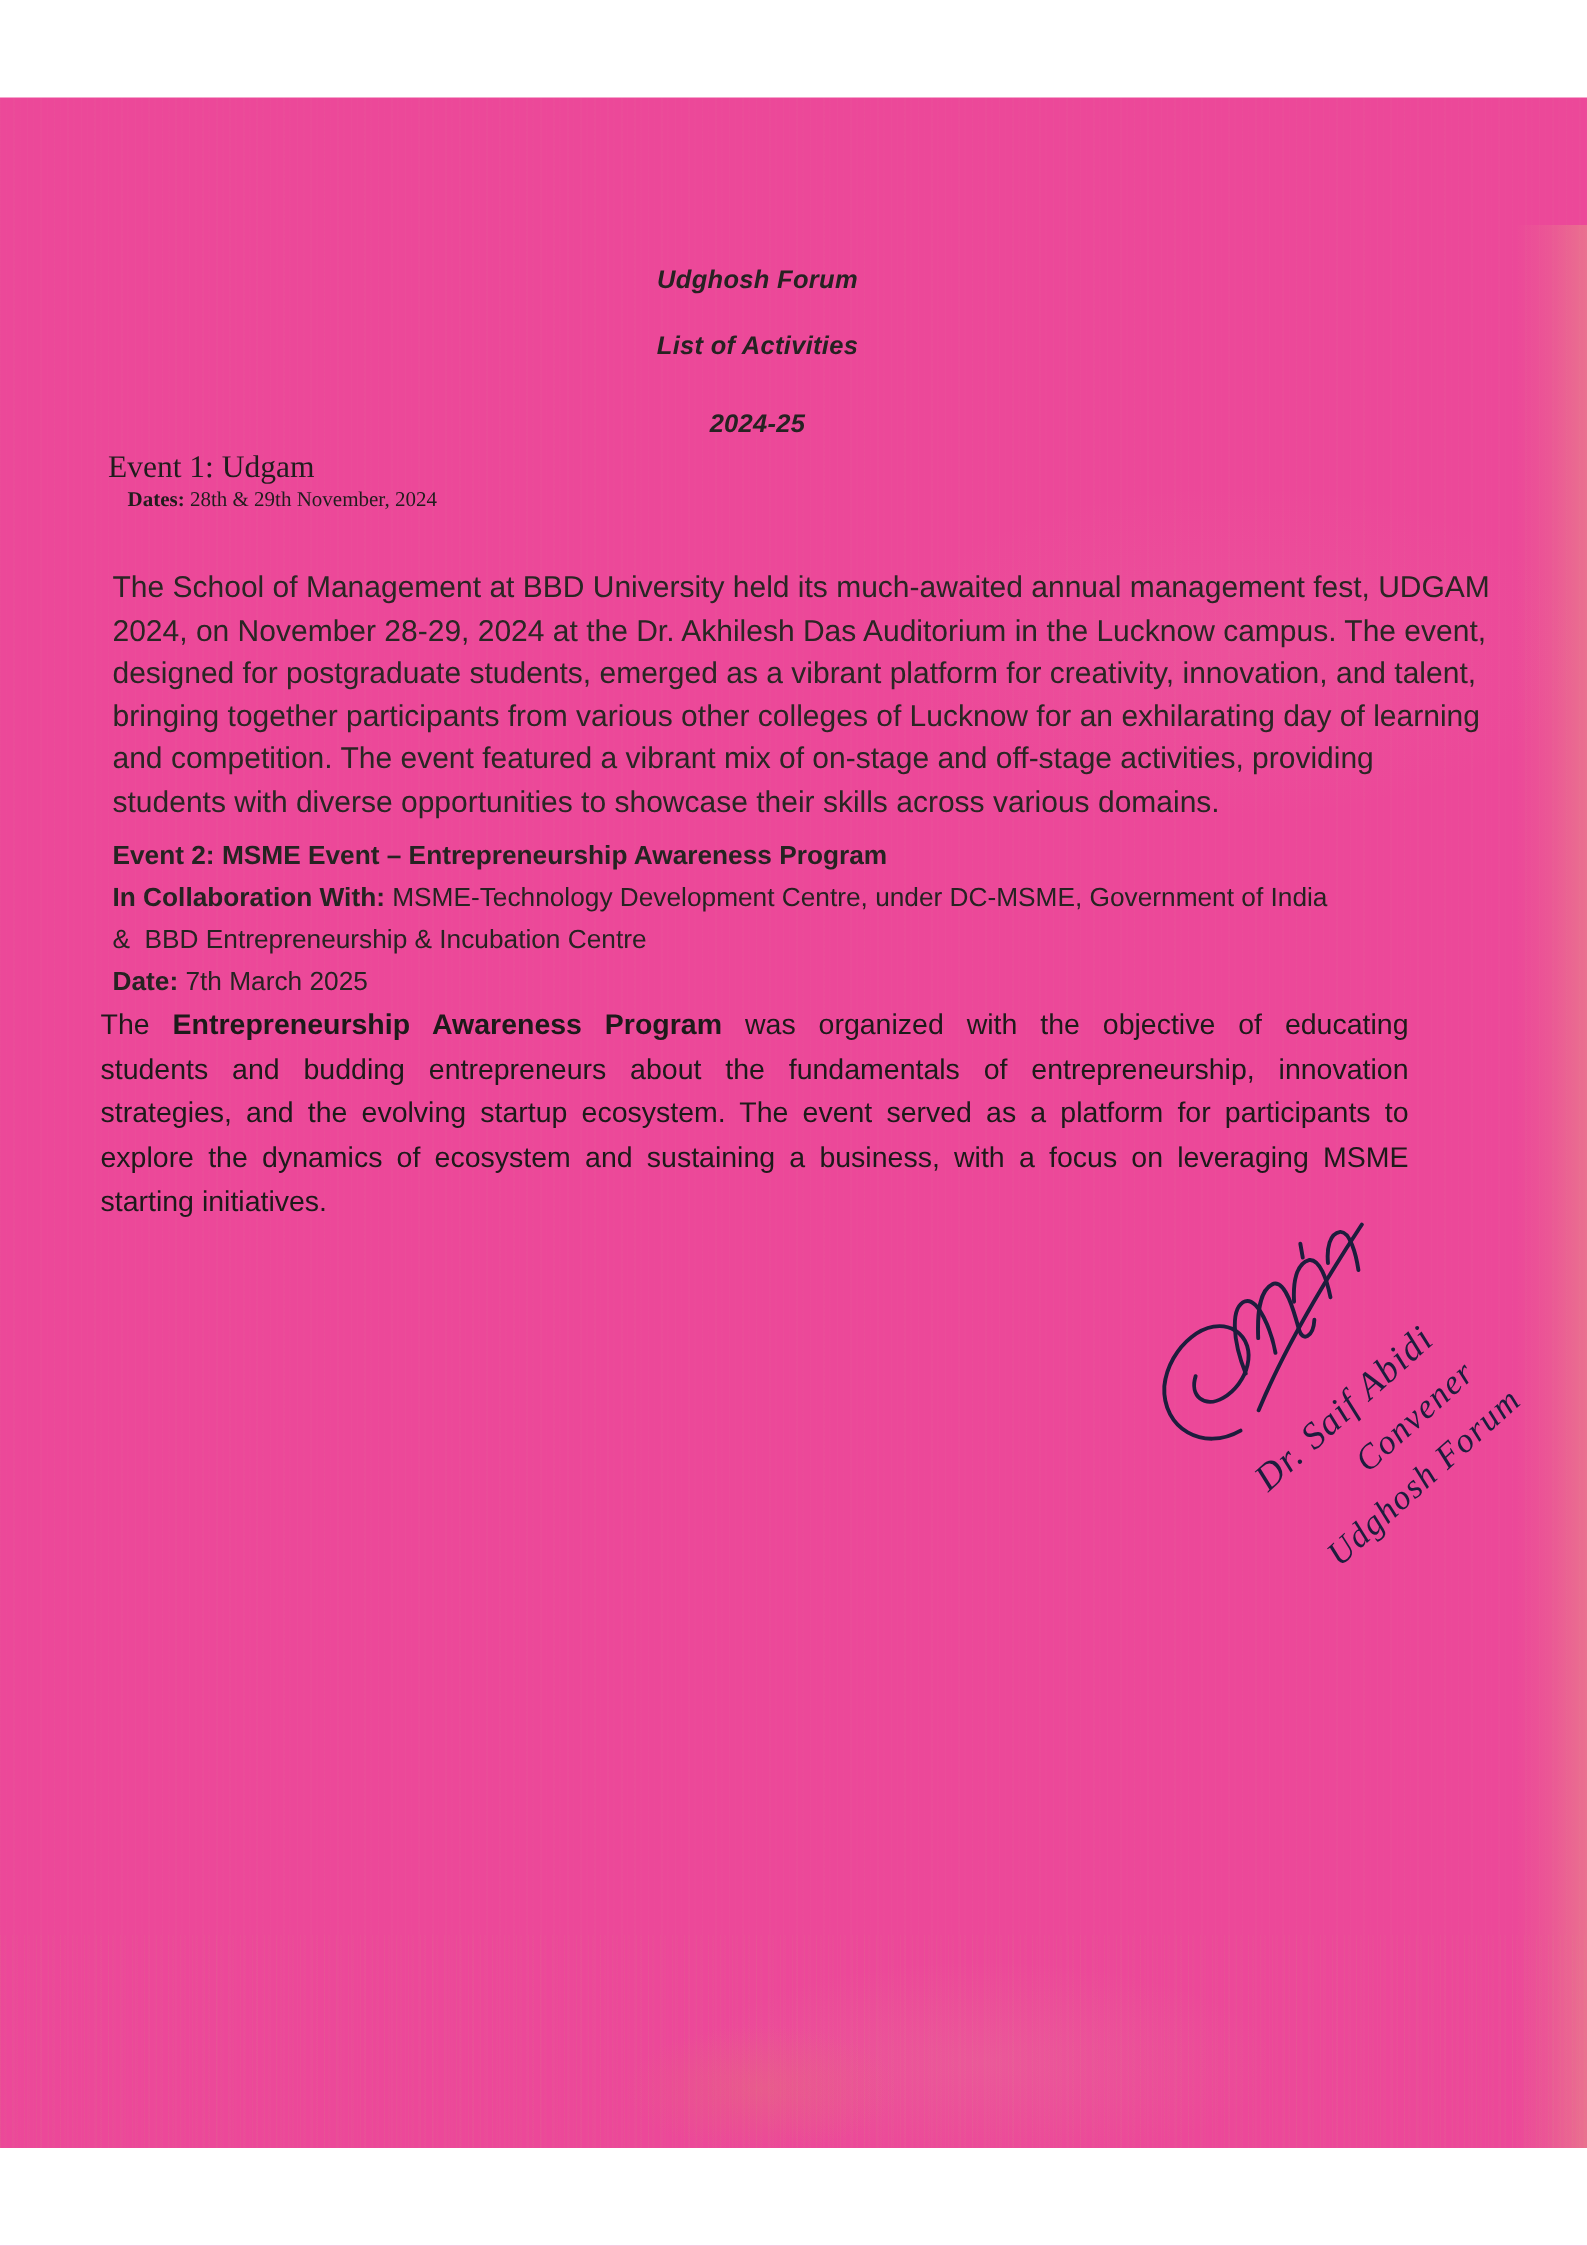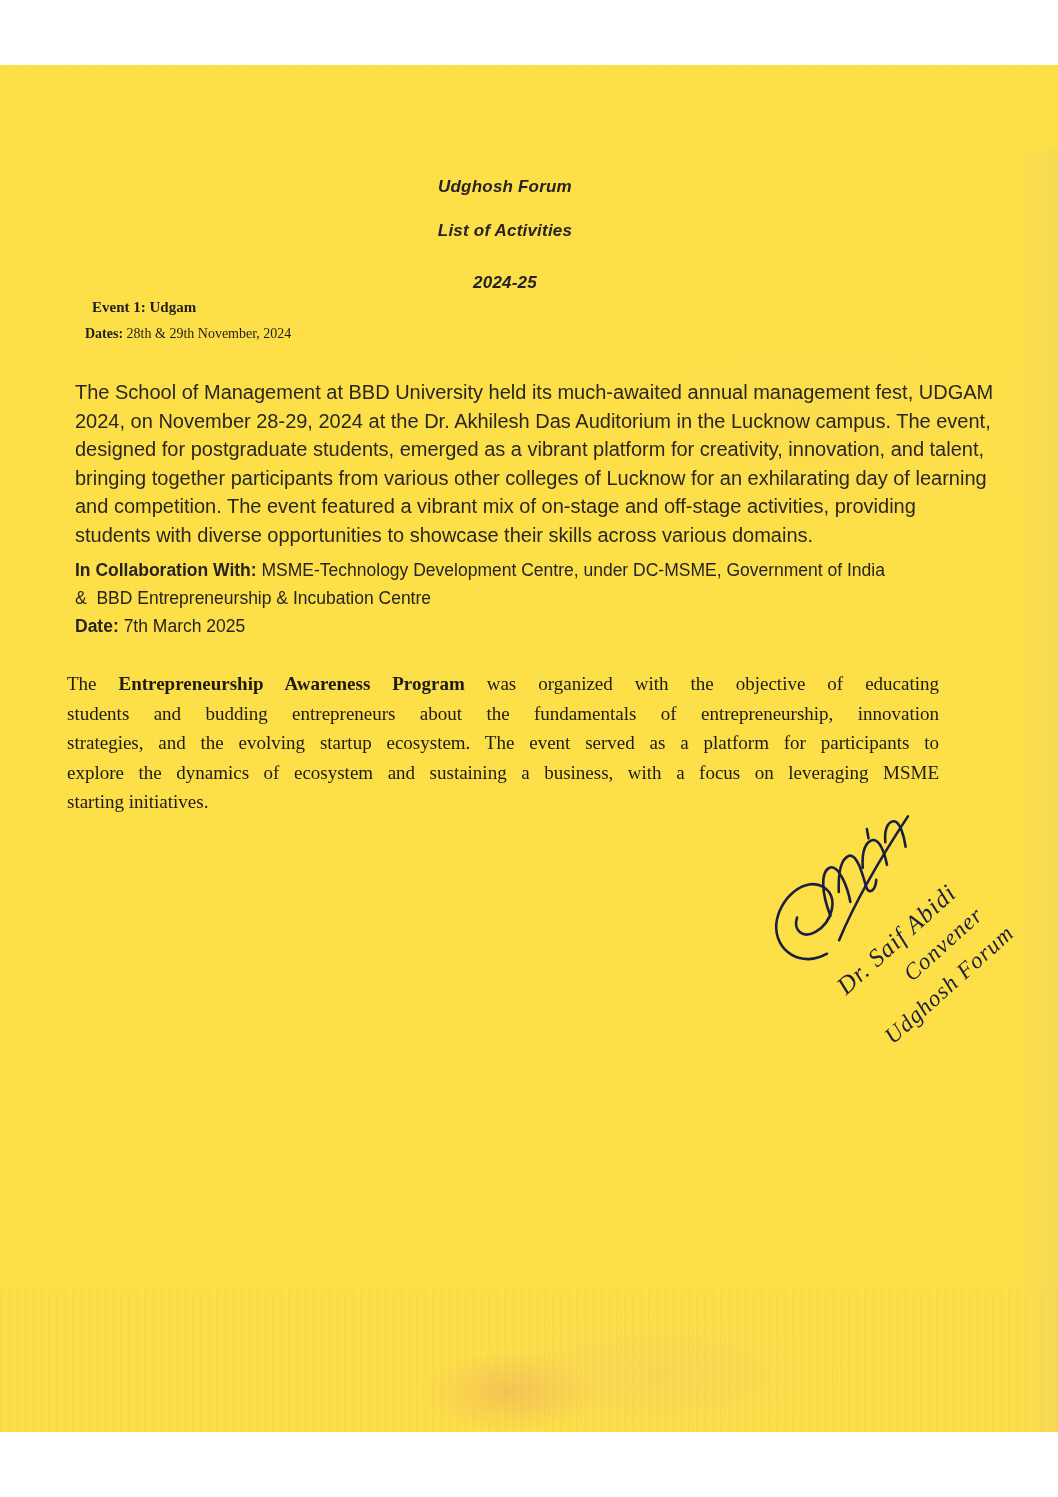--- a/index.html
+++ b/index.html
@@ -1,19 +1,19 @@
 <!DOCTYPE html>
 <html><head>
 <meta charset="utf-8">
 <style>
   * { margin:0; padding:0; box-sizing:border-box; }
   html,body { width:1058px; height:1497px; background:#ffffff; overflow:hidden;
               font-family:"Liberation Sans", sans-serif; }
 
-  .page { position:absolute; inset:0; background:#fde047; color:#232020; }
+  .page { position:absolute; inset:0; background:#ec4899; color:#232020; }
 
   
   .scan-wash { position:absolute; left:0; top:65px; width:1058px; height:1367px;
     background:
       radial-gradient(340px 160px at 78% 27%, rgba(236,190,180,0.07), transparent 70%),
       repeating-linear-gradient(90deg, rgba(210,160,150,0.045) 0 1px, transparent 1px 4px,
          rgba(210,160,150,0.02) 4px 5px, transparent 5px 9px);
     pointer-events:none; }
   .scan-band-bottom { position:absolute; left:0; top:1290px; width:1058px; height:142px;
     background:
@@ -29,35 +29,35 @@
   .scan-strip-top { top:0; height:65px; }
   .scan-strip-bottom { top:1432px; height:65px; }
 
   
   .doc-header { position:absolute; left:0; top:0; width:1010px; text-align:center;
     font-weight:bold; font-style:italic; font-size:17px; color:#262222; letter-spacing:.2px; }
   .h-title    { position:absolute; left:0; top:177px; width:1010px; }
   .h-subtitle { position:absolute; left:0; top:221px; width:1010px; }
   .h-session  { position:absolute; left:0; top:261px; width:1010px;margin-top:12px; }
 
-  .e1-heading { position:absolute; left:92px; top:299px; font-family:"Liberation Serif",serif;
-    font-weight:bold; font-size:15px; color:#201d1d; white-space:nowrap; }
+  .e1-heading { position:absolute; left:72px; top:299px; font-family:"Liberation Serif",serif;
+    font-weight:normal; font-size:21px; color:#201d1d; white-space:nowrap; }
   .e1-dates { position:absolute; left:85px; top:326px; font-family:"Liberation Serif",serif;
     font-size:14px; color:#201d1d; white-space:nowrap; }
   .e1-body { position:absolute; left:75px; top:378px; font-size:20px; line-height:28.5px;
     color:#2a2624; white-space:nowrap; }
 
   .e2-block { position:absolute; left:75px; top:556px; font-size:17.5px; line-height:28px;
     color:#262322; }
   .e2-block .line { white-space:pre; }
   .e2-heading { font-weight:bold; }
   .b { font-weight:bold; }
 
   .e2-body { position:absolute; left:67px; top:669px; width:872px;
-    font-family:Liberation Serif, serif; font-size:19px; line-height:29.5px; color:#1d1a1a; }
+    font-family:Liberation Sans, sans-serif; font-size:19px; line-height:29.5px; color:#1d1a1a; }
   .jline { text-align:justify; text-align-last:justify; }
   .lastline { text-align:left; }
 
   
   .signature { position:absolute; left:783px; top:798px; width:305px; height:240px;
     transform:rotate(-42deg); transform-origin:50% 50%;
     color:#1d1d3d; font-family:"Liberation Serif",serif; font-style:italic; }
   .sig-scribble { position:absolute; left:8px; top:-6px; }
   .sig-name { position:absolute; left:34px; top:96px; font-size:25px; letter-spacing:1px; white-space:nowrap; }
   .sig-role { position:absolute; left:92px; top:132px; font-size:23px; letter-spacing:1px; white-space:nowrap; }
@@ -76,20 +76,21 @@
 
   <div class="doc-header h-title">Udghosh Forum</div>
   <div class="doc-header h-subtitle">List of Activities</div>
   <div class="doc-header h-session">2024-25</div>
 
   <div class="e1-heading">Event 1: Udgam</div>
   <div class="e1-dates"><span class="b">Dates:</span> <span>28th &amp; 29th November, 2024</span></div>
   <div class="e1-body">The School of Management at BBD University held its much-awaited annual management fest, UDGAM<br>2024, on November 28-29, 2024 at the Dr. Akhilesh Das Auditorium in the Lucknow campus. The event,<br>designed for postgraduate students, emerged as a vibrant platform for creativity, innovation, and talent,<br>bringing together participants from various other colleges of Lucknow for an exhilarating day of learning<br>and competition. The event featured a vibrant mix of on-stage and off-stage activities, providing<br>students with diverse opportunities to showcase their skills across various domains.</div>
 
   <div class="e2-block">
+    <div class="line e2-heading">Event 2: MSME Event – Entrepreneurship Awareness Program</div>
     <div class="line"><span class="b">In Collaboration With:</span><span> MSME-Technology Development Centre, under DC-MSME, Government of India</span></div>
     <div class="line">&amp;  BBD Entrepreneurship &amp; Incubation Centre</div>
     <div class="line"><span class="b">Date:</span><span> 7th March 2025</span></div>
   </div>
 
   <div class="e2-body">
     <div class="jline"><span>The </span><span class="b">Entrepreneurship Awareness Program</span><span> was organized with the objective of educating</span></div>
     <div class="jline">students and budding entrepreneurs about the fundamentals of entrepreneurship, innovation</div>
     <div class="jline">strategies, and the evolving startup ecosystem. The event served as a platform for participants to</div>
     <div class="jline">explore the dynamics of ecosystem and sustaining a business, with a focus on leveraging MSME</div>

